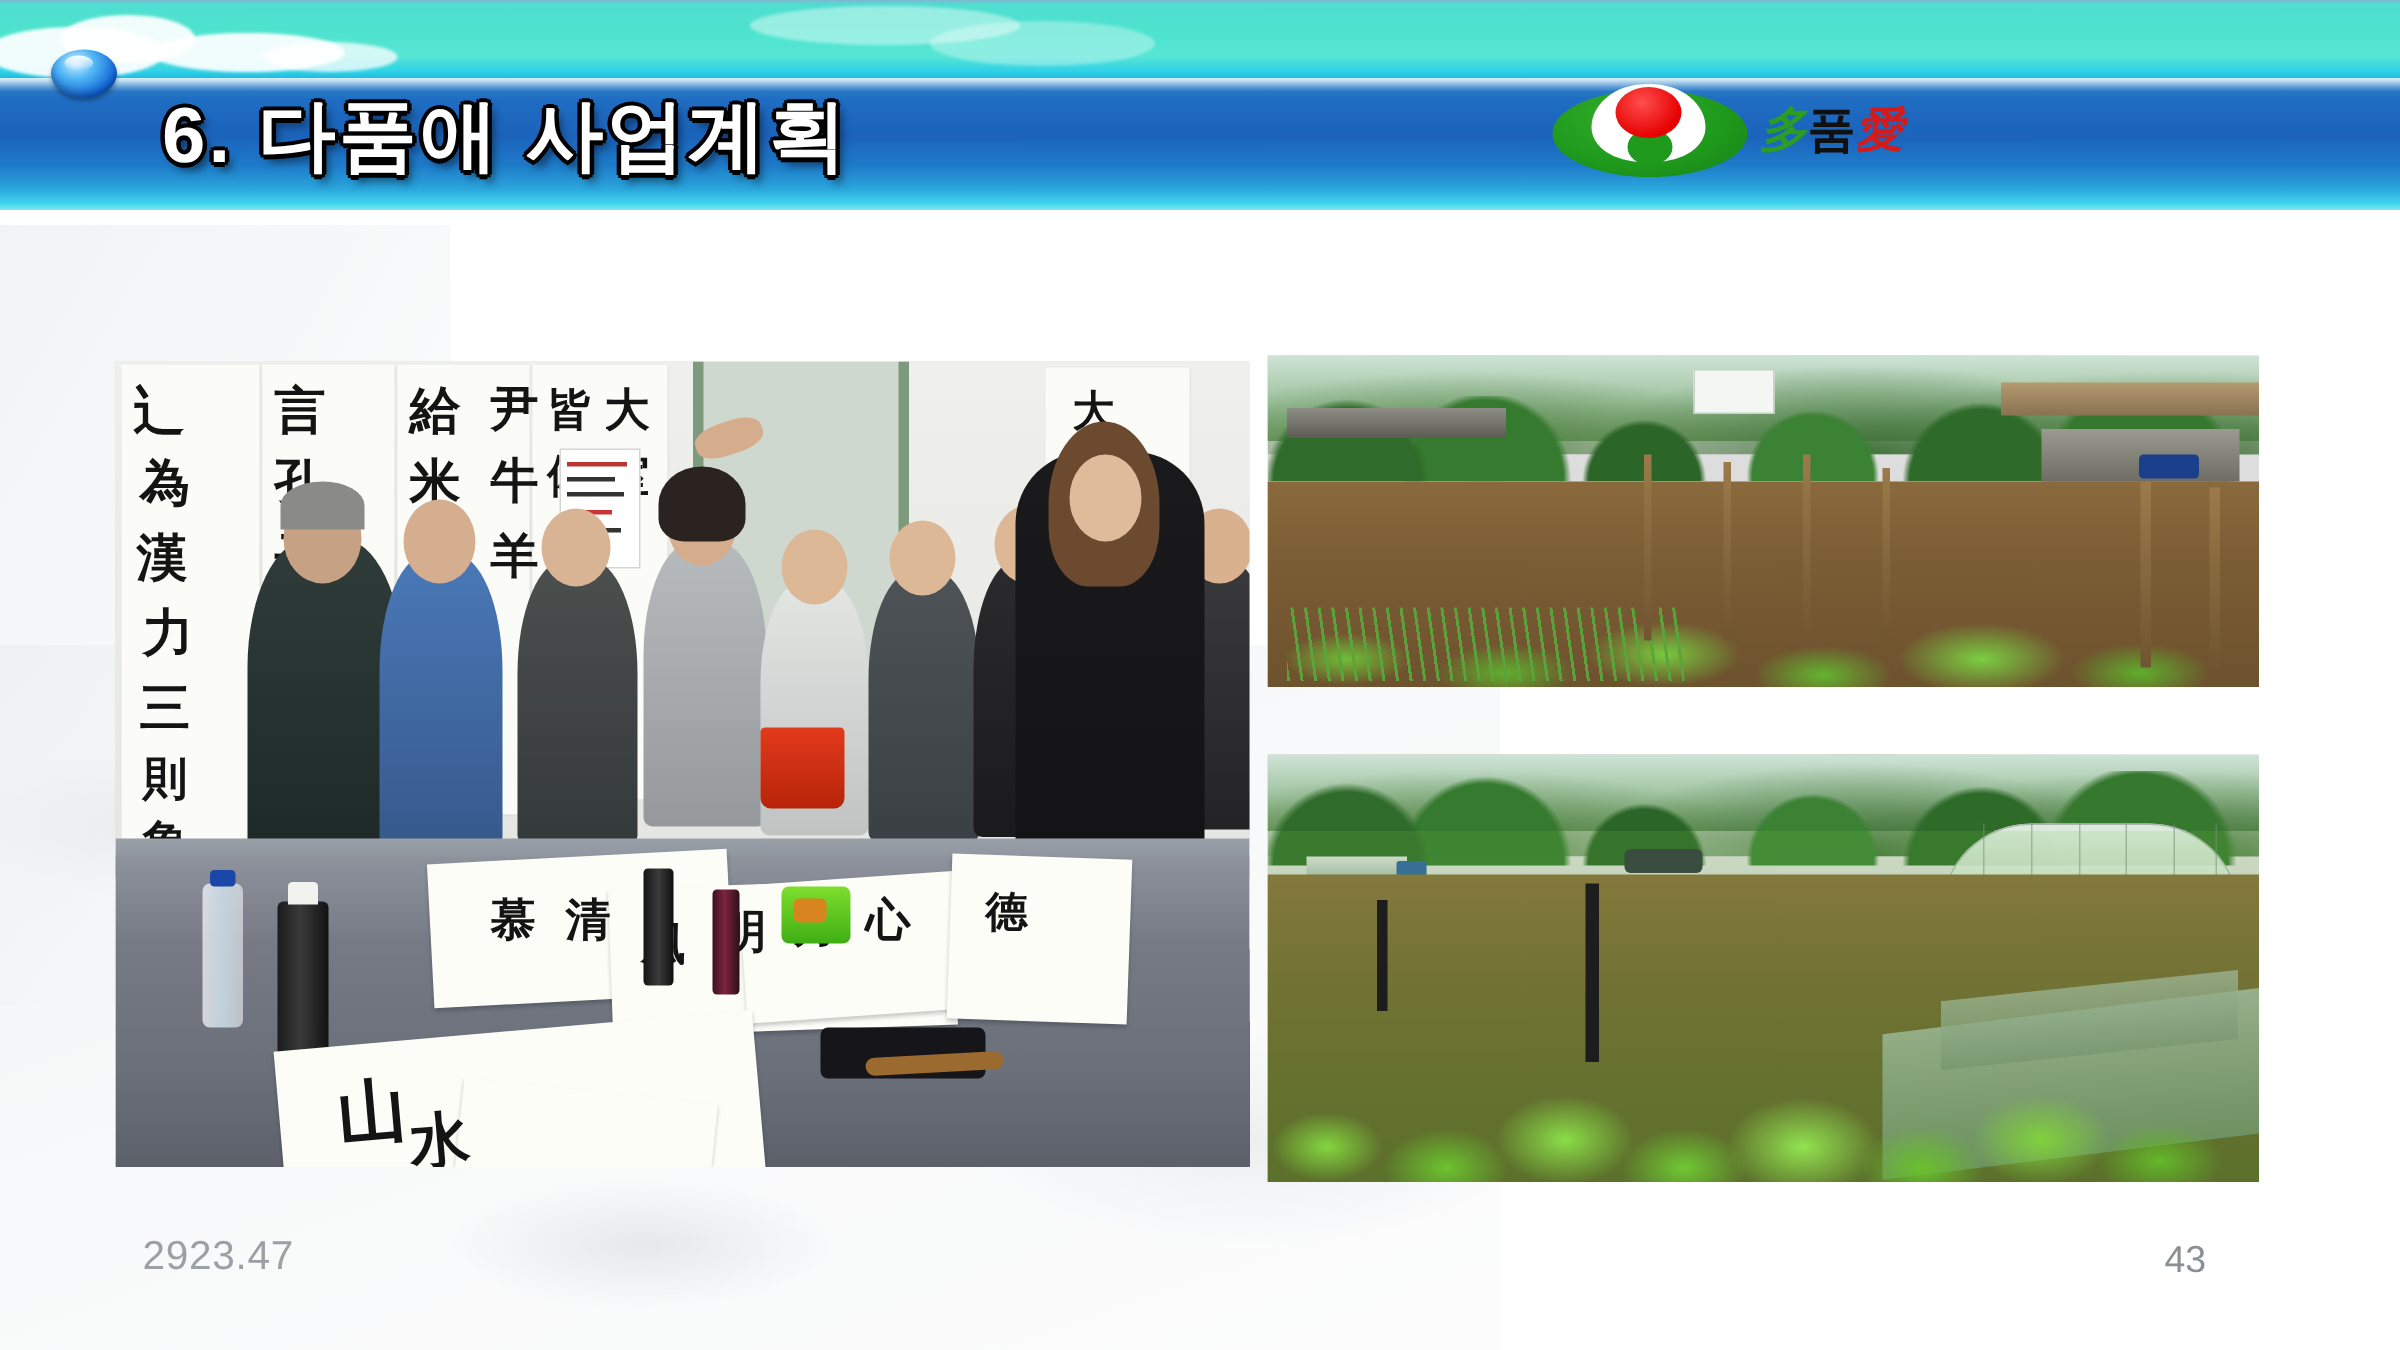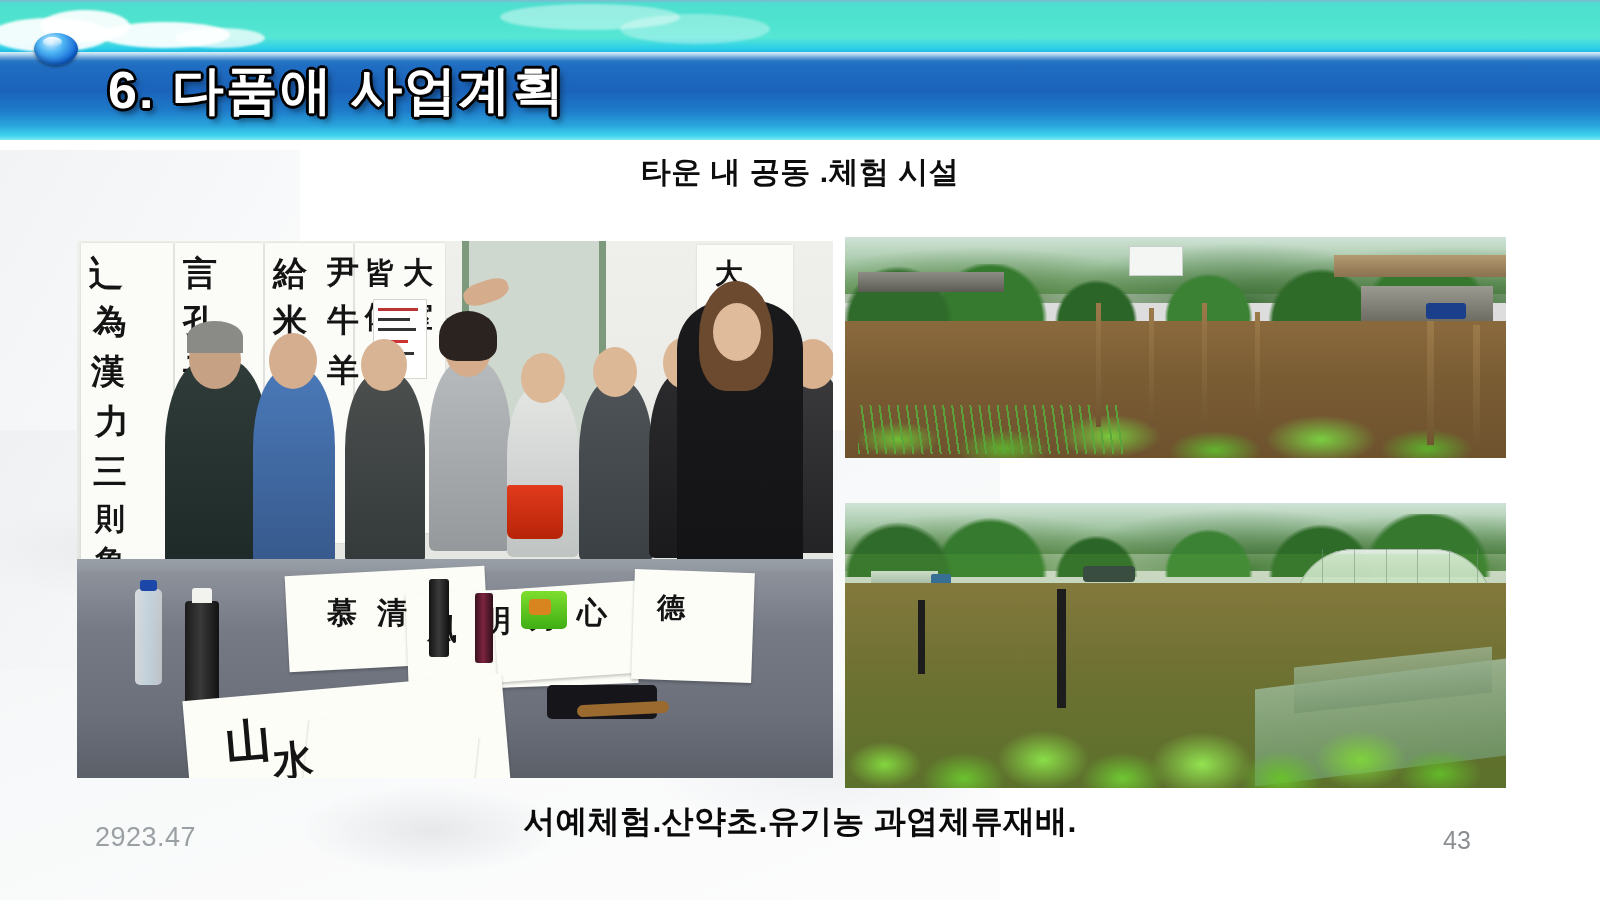--- a/index.html
+++ b/index.html
@@ -207,22 +207,31 @@
     <div class="cloud c6"></div>
   </div>
 
 
   <div class="title-bar">
     <div class="title-sheen"></div>
   </div>
   <div class="bullet-orb"></div>
   <div class="slide-title">6. 다품애 사업계획</div>
 
-
-  <div class="subtitle">타운 내 공동 .체험 시설</div>
+  <div class="logo-wrap">
+    <div class="logo-ellipse">
+      <div class="logo-white"></div>
+      <div class="logo-notch"></div>
+      <div class="logo-red"></div>
+    </div>
+    <div class="logo-text">
+      <span class="lt-green">多</span><span class="lt-black">품</span><span class="lt-red">愛</span>
+    </div>
+  </div>
+
 
   <div class="photo photo-left">
     <div class="room-wall"></div>
 
     <div class="scroll s1"></div>
     <div class="scroll s2"></div>
     <div class="scroll s3"></div>
     <div class="scroll s4"></div>
     <div class="scroll s5"></div>
 
@@ -380,17 +389,16 @@
         radial-gradient(ellipse 9% 16% at 42% 96%,#6fc833 0%,rgba(111,200,51,0) 70%),
         radial-gradient(ellipse 11% 20% at 54% 90%,#92e350 0%,rgba(146,227,80,0) 70%),
         radial-gradient(ellipse 9% 17% at 66% 96%,#69c02d 0%,rgba(105,192,45,0) 70%),
         radial-gradient(ellipse 10% 18% at 78% 88%,#7fd23c 0%,rgba(127,210,60,0) 70%),
         radial-gradient(ellipse 9% 15% at 90% 94%,#63b82a 0%,rgba(99,184,42,0) 70%),
         linear-gradient(180deg,rgba(120,200,70,.15),rgba(70,150,40,.45));"></div>
     <div class="post-black" style="left:32%;top:30%;height:42%;"></div>
     <div class="post-black" style="left:11%;top:34%;height:26%;width:7px;"></div>
   </div>
 
-  <div class="caption">서예체험.산약초.유기농 과엽체류재배.</div>
   <div class="date-text">2923.47</div>
   <div class="page-no">43</div>
 
 </div>
 
 </body></html>

